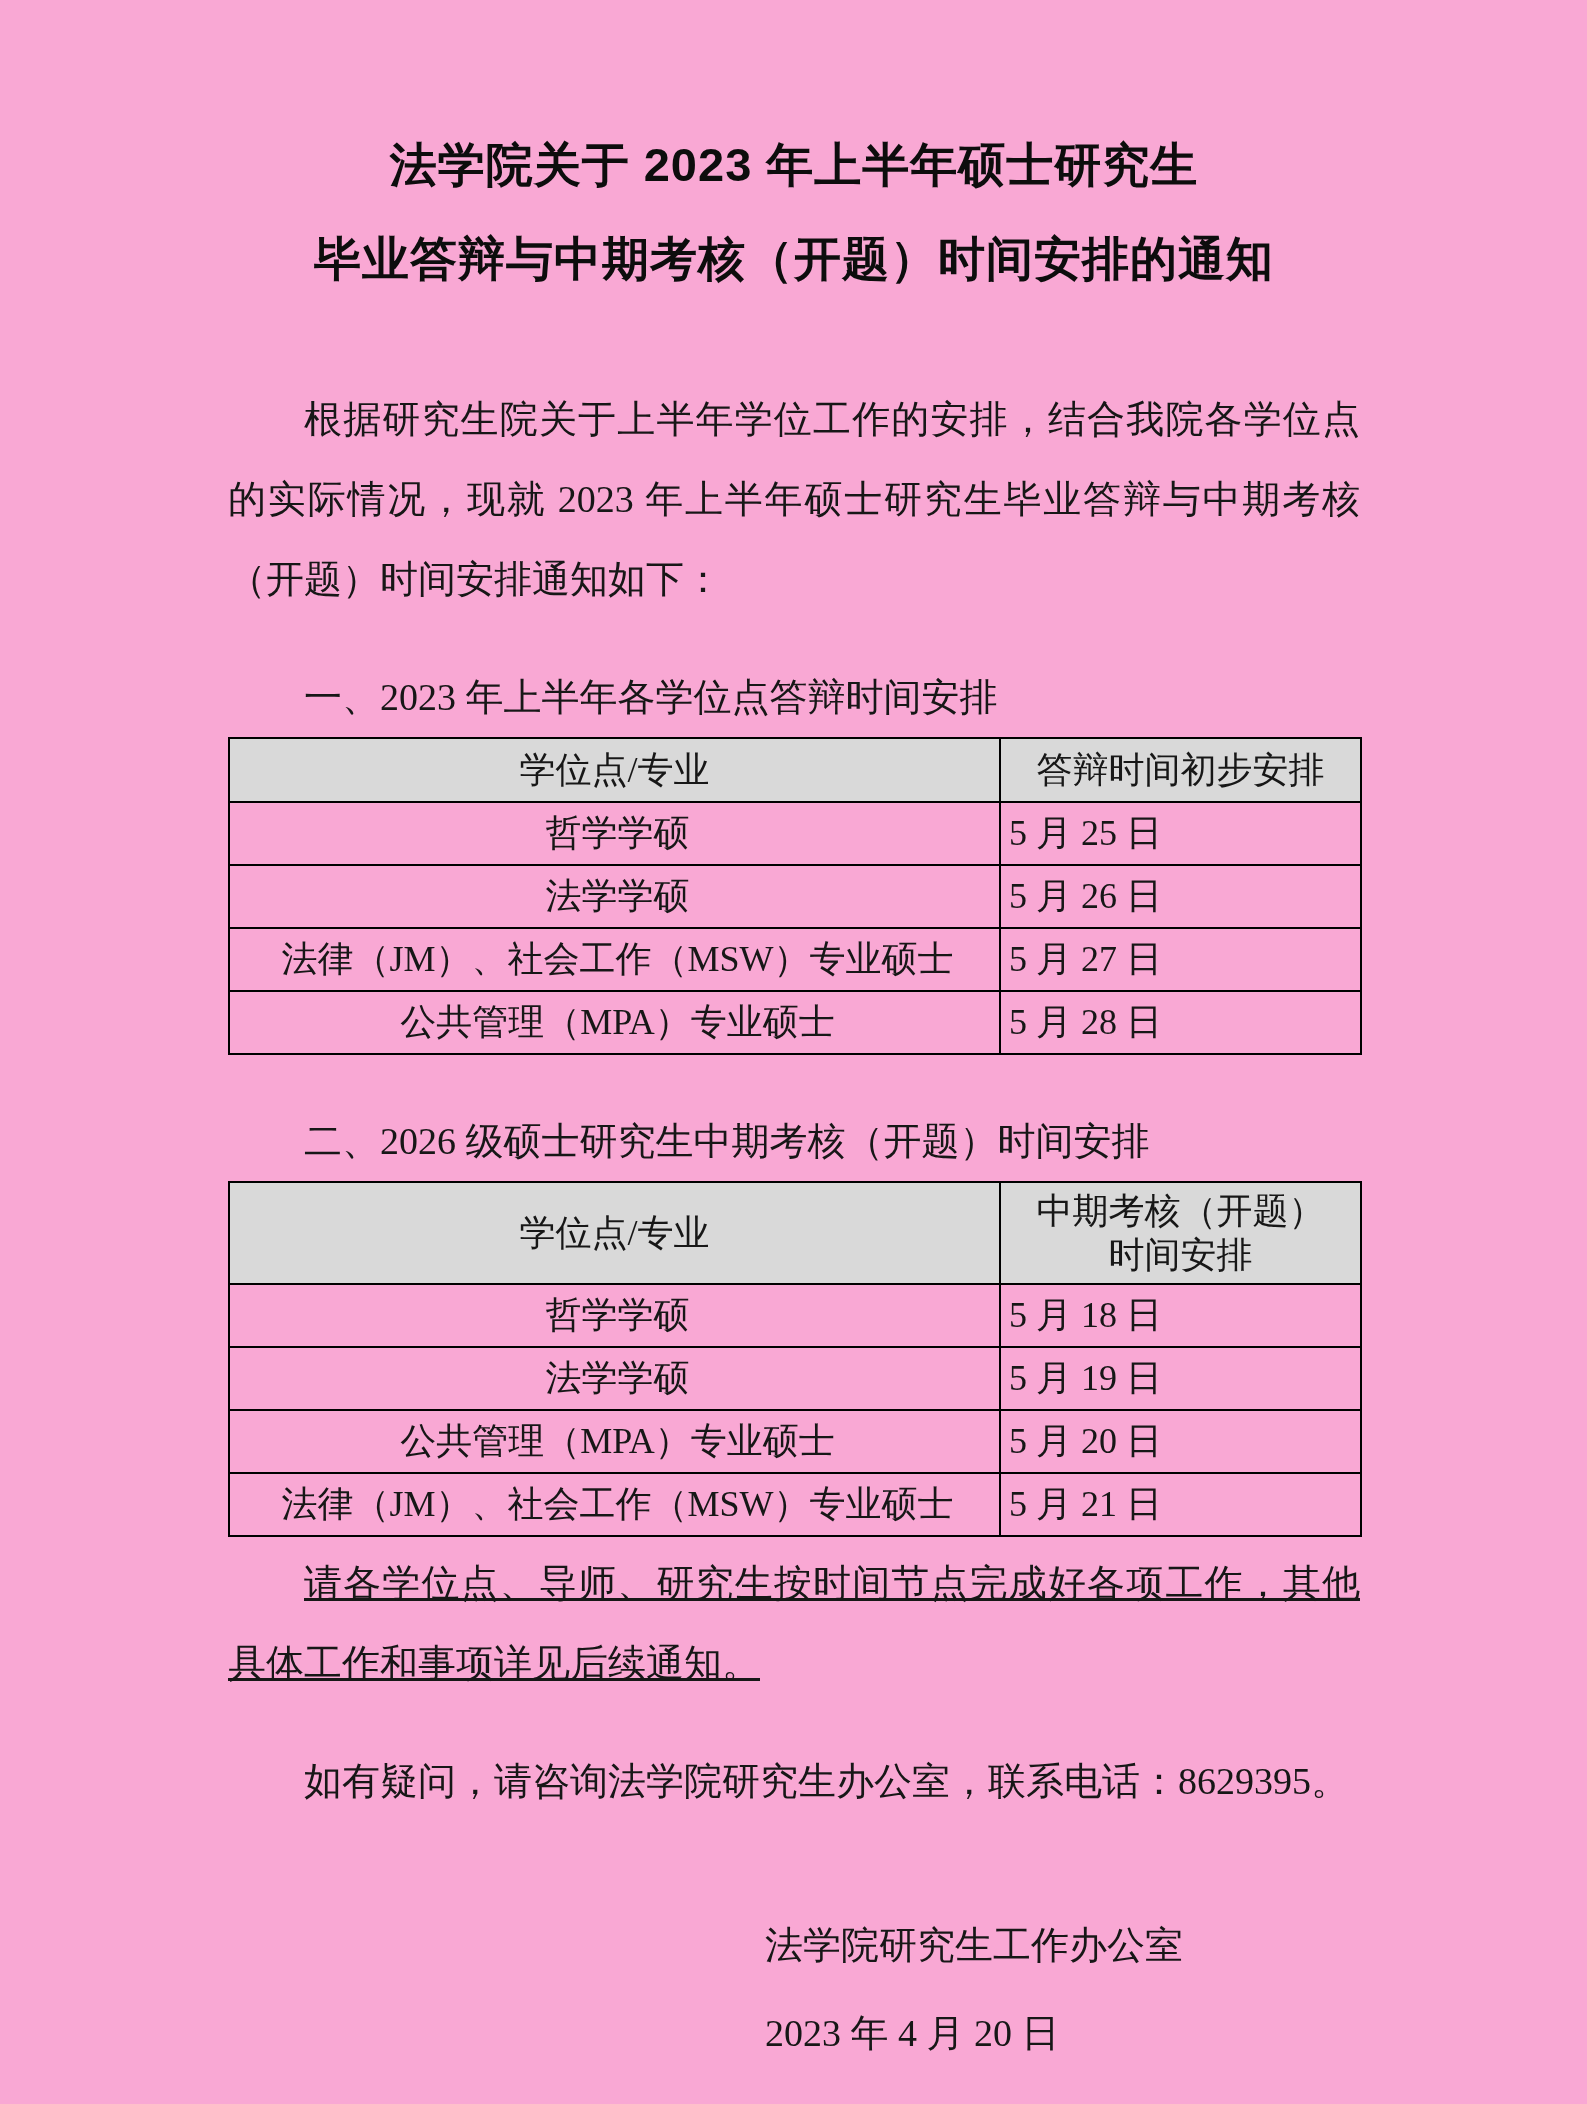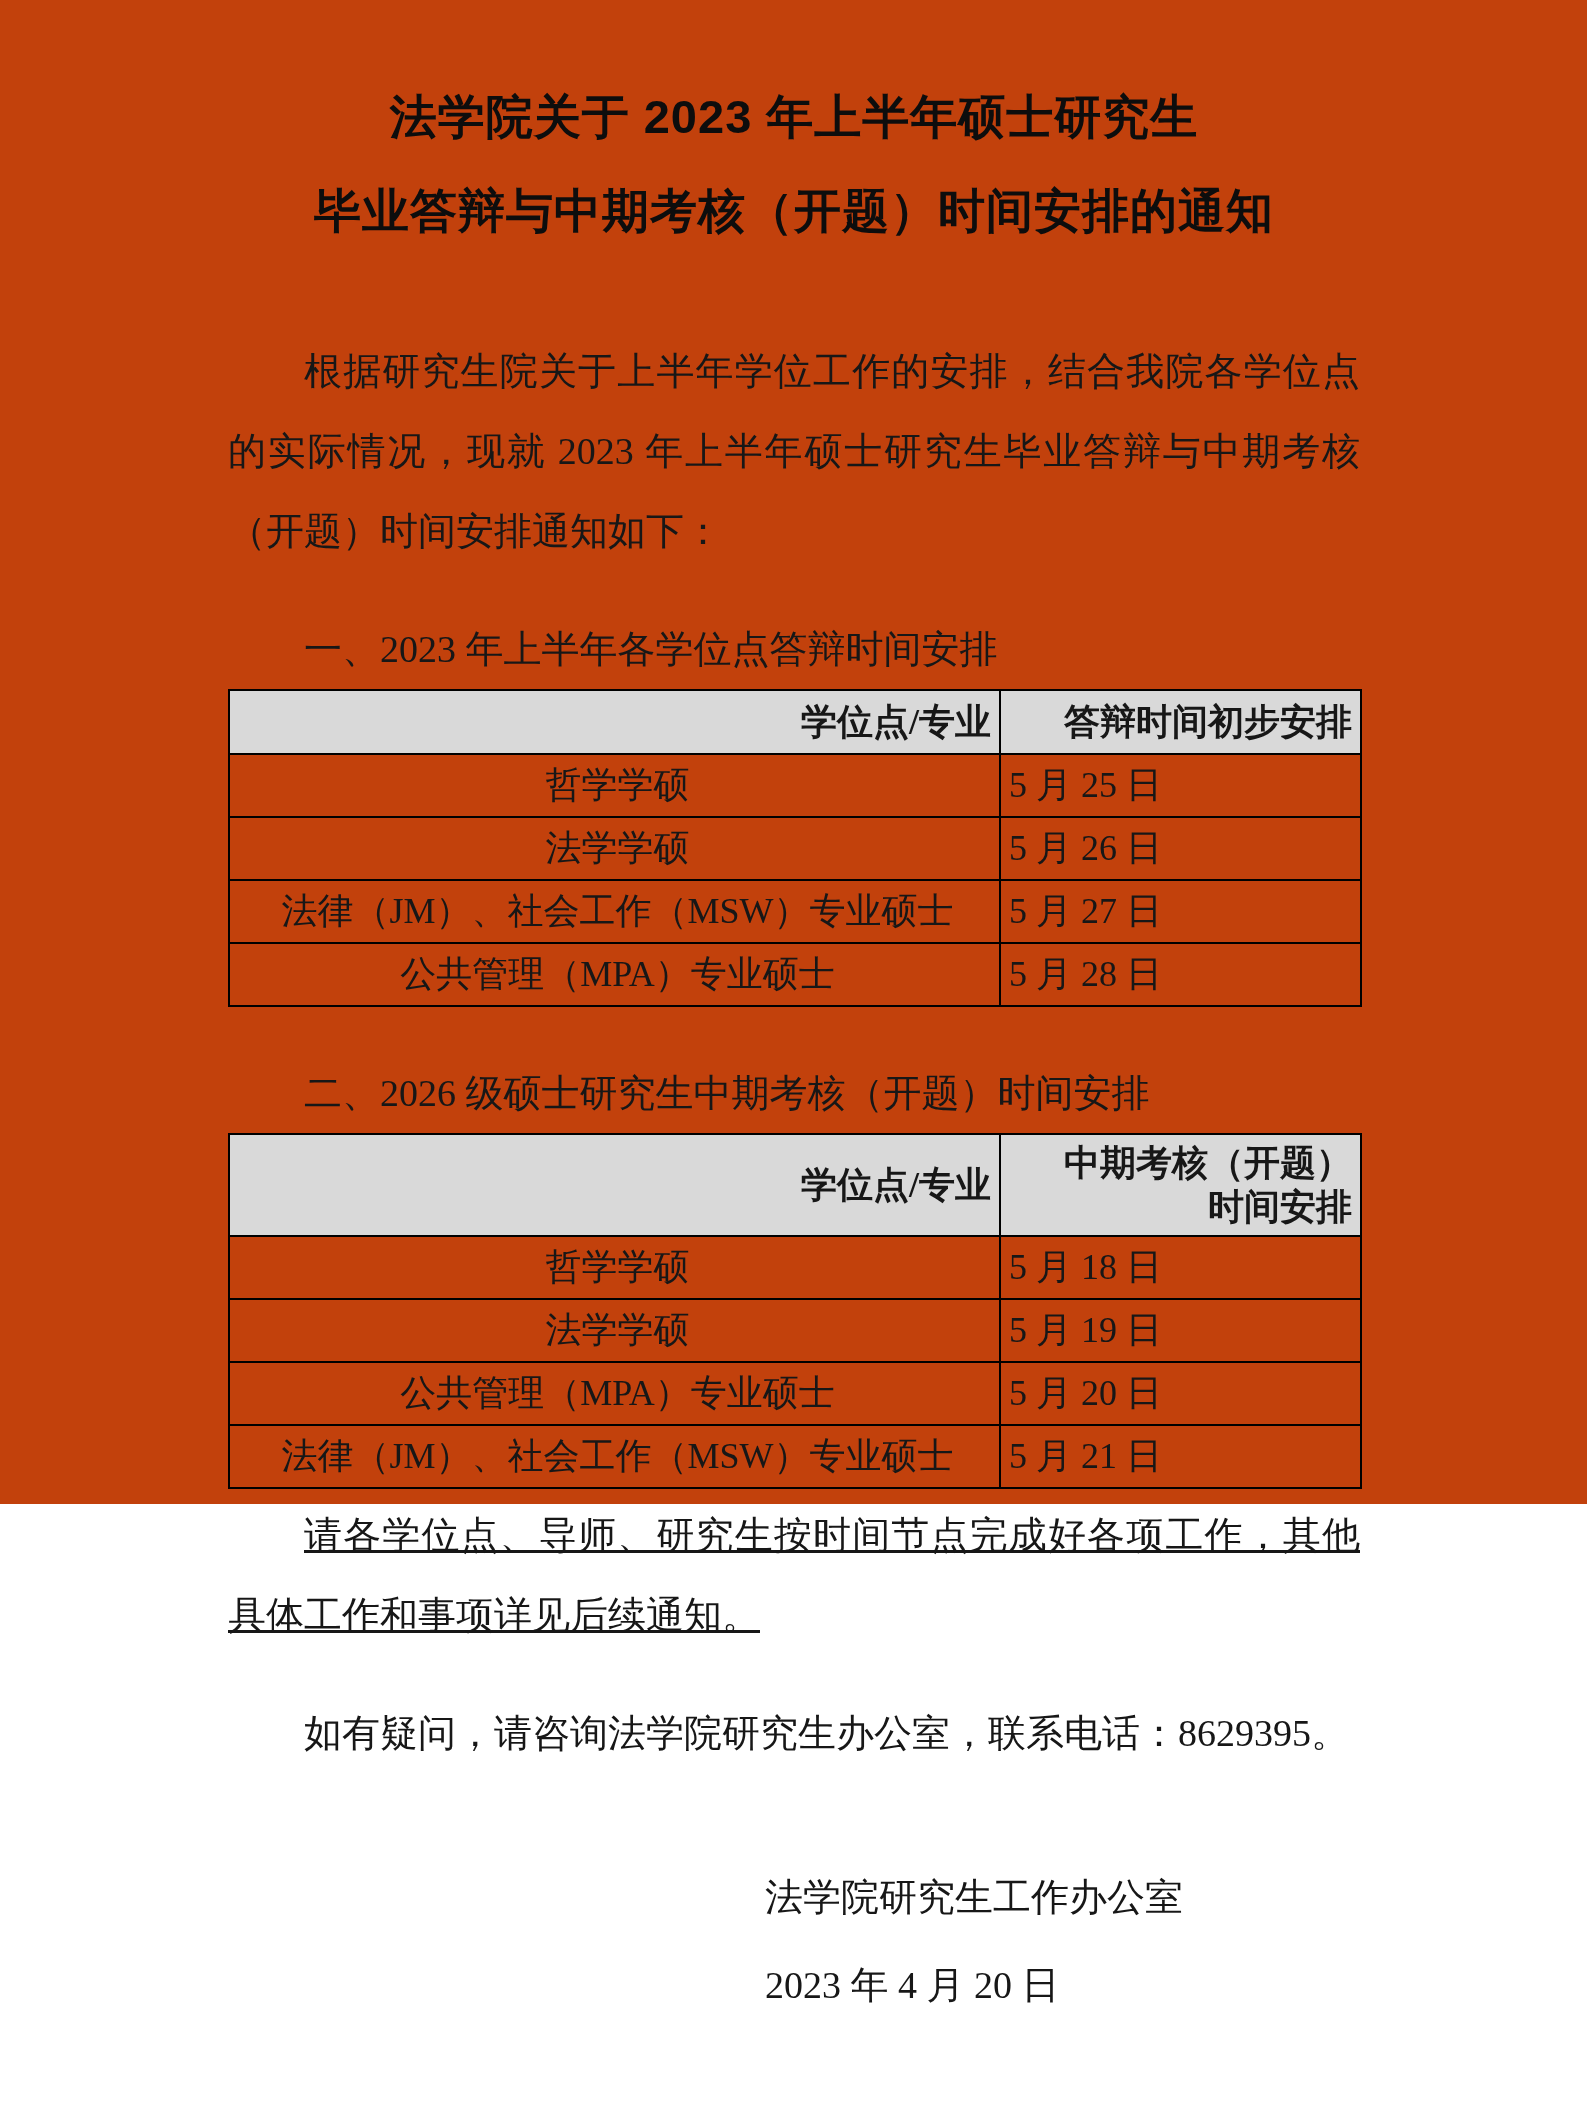--- a/index.html
+++ b/index.html
@@ -10,23 +10,23 @@
   body {
     width: 1587px;
     height: 2104px;
     font-family: "Liberation Serif", "DejaVu Serif", serif;
     color: #111111;
     overflow: hidden;
   }
   .page {
     box-sizing: border-box;
     width: 1587px;
-    height: 1504px;
-    padding: 70px 227px 0 228px;
-    background: #c2410c;
+    height: 2104px;
+    padding: 118px 227px 0 228px;
+    background: #f9a8d4;
   }
   .doc-title {
     text-align: center;
     font-family: "Liberation Sans", "DejaVu Sans", sans-serif;
     font-weight: bold;
     font-size: 47px;
     line-height: 94px;
     color: #0d0d0d;
     letter-spacing: 1px;
   }
@@ -56,22 +56,22 @@
   }
   table.sched col.c1 { width: 771px; }
   table.sched col.c2 { width: 361px; }
   table.sched th, table.sched td {
     border: 2px solid #000000;
     box-sizing: border-box;
     overflow: hidden;
   }
   table.sched th {
     background: #d9d9d9;
-    font-weight: bold;
-    text-align: right;
+    font-weight: normal;
+    text-align: center;
     height: 64px;
     line-height: 44px;
     padding: 6px 8px;
     margin-left: 21px;
   }
   table.sched td {
     height: 63px;
     padding: 4px 8px;
   }
   table.sched td.major {

